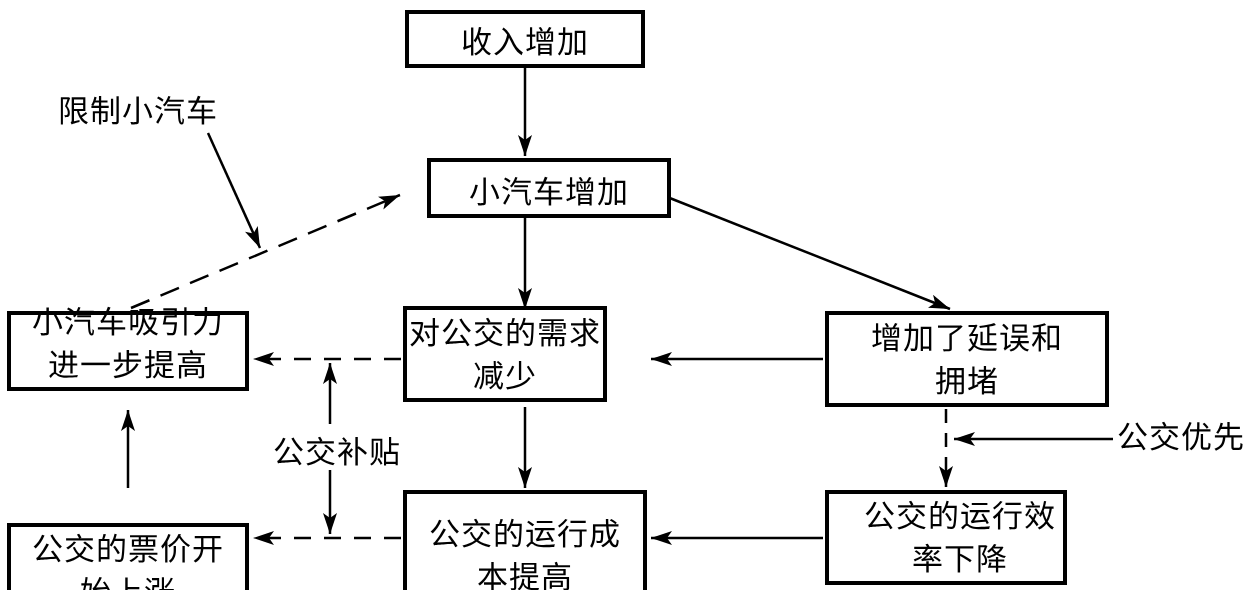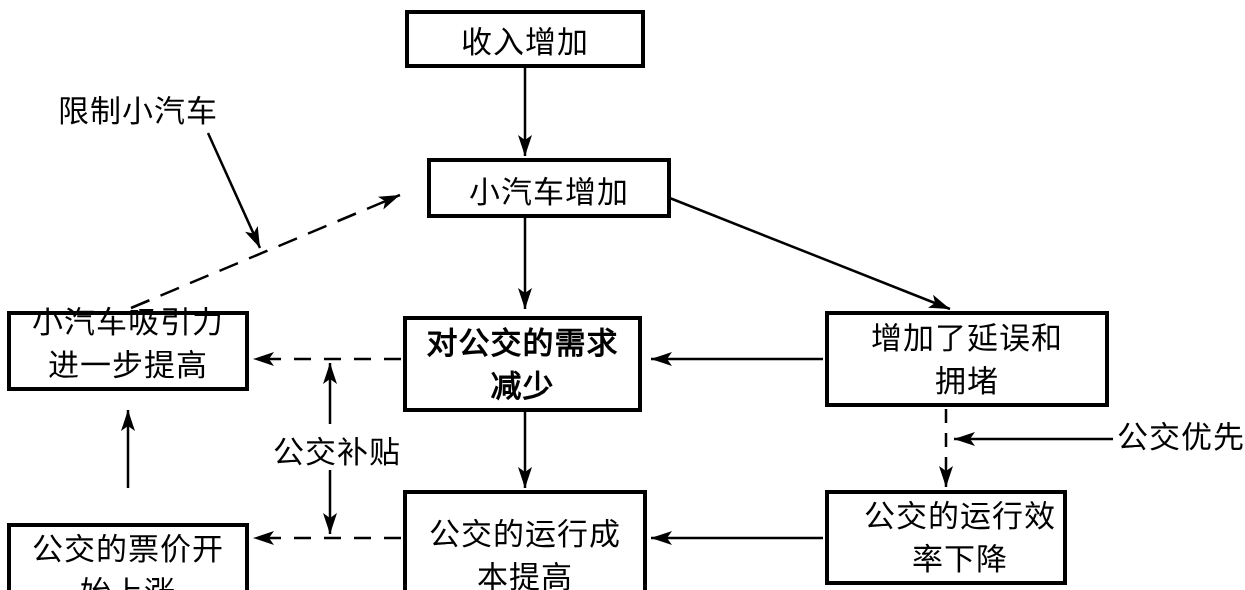--- a/index.html
+++ b/index.html
@@ -40,21 +40,21 @@
     position: absolute;
     font-size: 31px;
     line-height: 1.1;
     letter-spacing: 1px;
     white-space: nowrap;
   }
   
   #node-income            { left: 405px; top: 10px;  width: 240px; height: 58px; }
   #node-cars              { left: 403px; top: 158px; width: 244px; height: 60px; margin-left: 24px; }
   #node-car-attractiveness{ left: 7px;   top: 311px; width: 242px; height: 80px; }
-  #node-transit-demand    { left: 403px; top: 316px; width: 239px; height: 96px; font-weight: bold; }
+  #node-transit-demand    { left: 403px; top: 306px; width: 204px; height: 96px; }
   #node-delays            { left: 825px; top: 311px; width: 284px; height: 96px; }
   #node-fares             { left: 7px;   top: 490px; width: 242px; height: 95px; margin-top: 33px; }
   #node-operating-cost    { left: 403px; top: 490px; width: 244px; height: 113px; }
   #node-efficiency        { left: 825px; top: 490px; width: 242px; height: 95px; padding-left: 28px; }
 
   #label-restrict-cars { left: 58px;   top: 94px;  }
   #label-bus-subsidy   { left: 273px;  top: 435px; }
   #label-bus-priority  { left: 1117px; top: 420px; }
 </style>
 </head>

